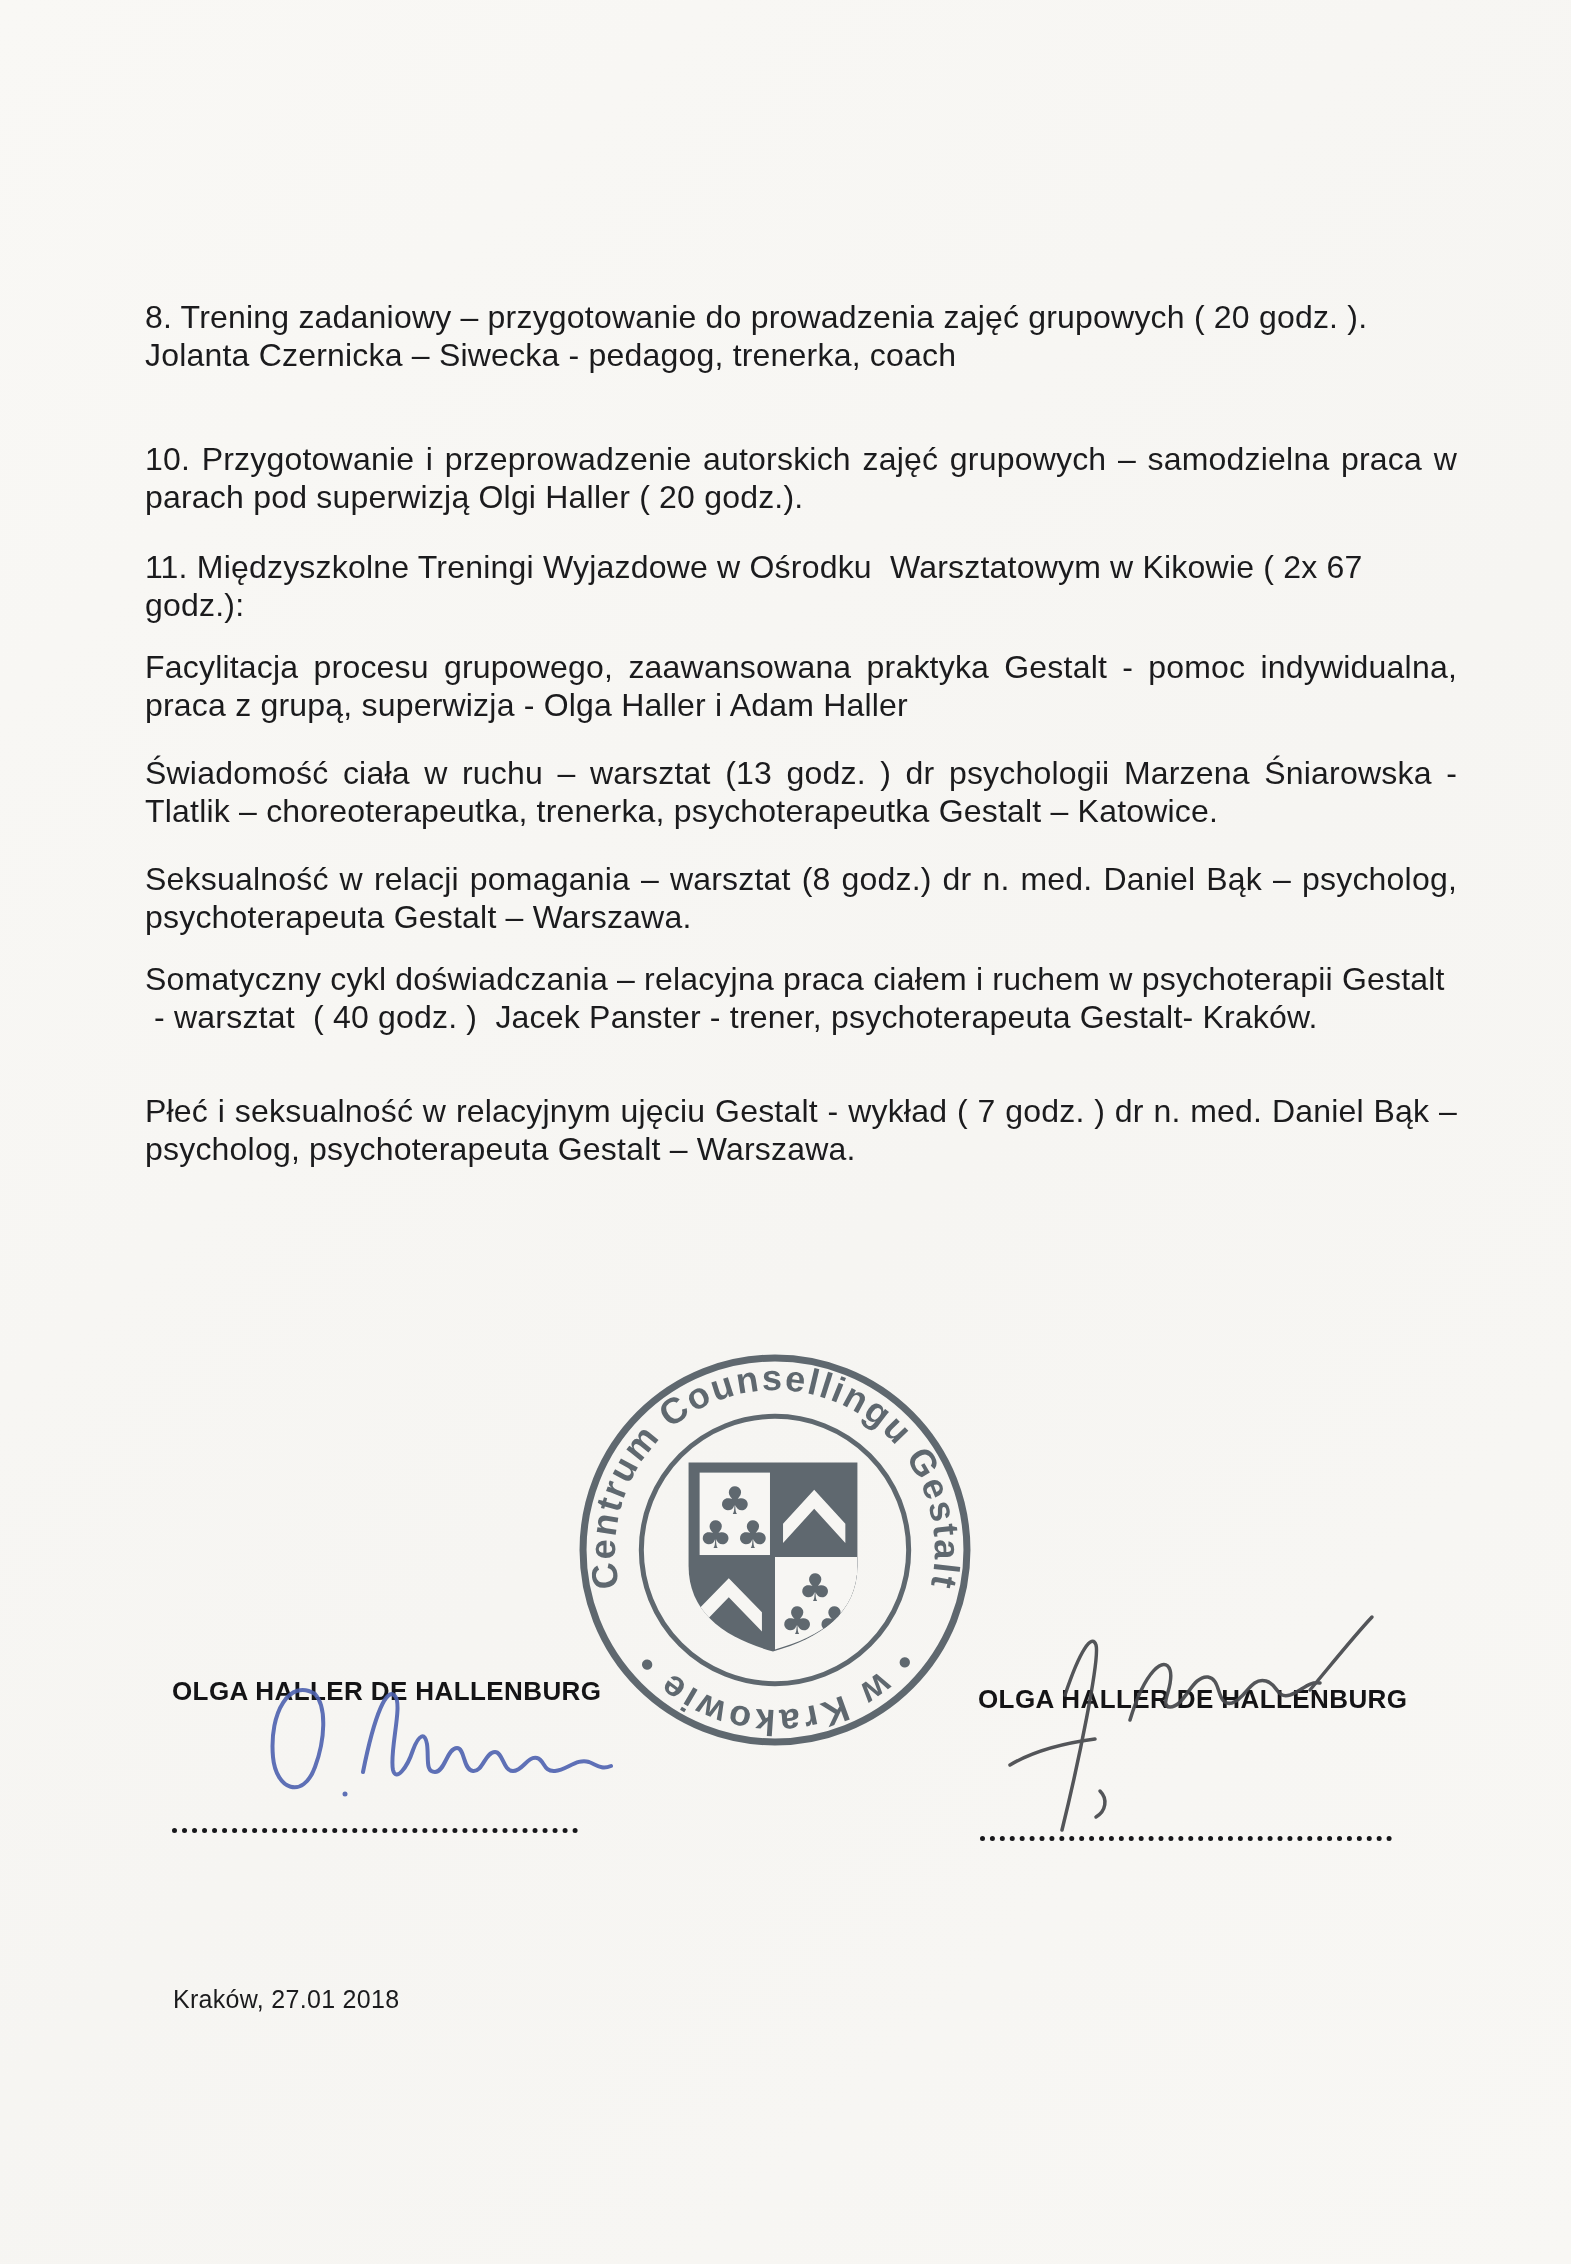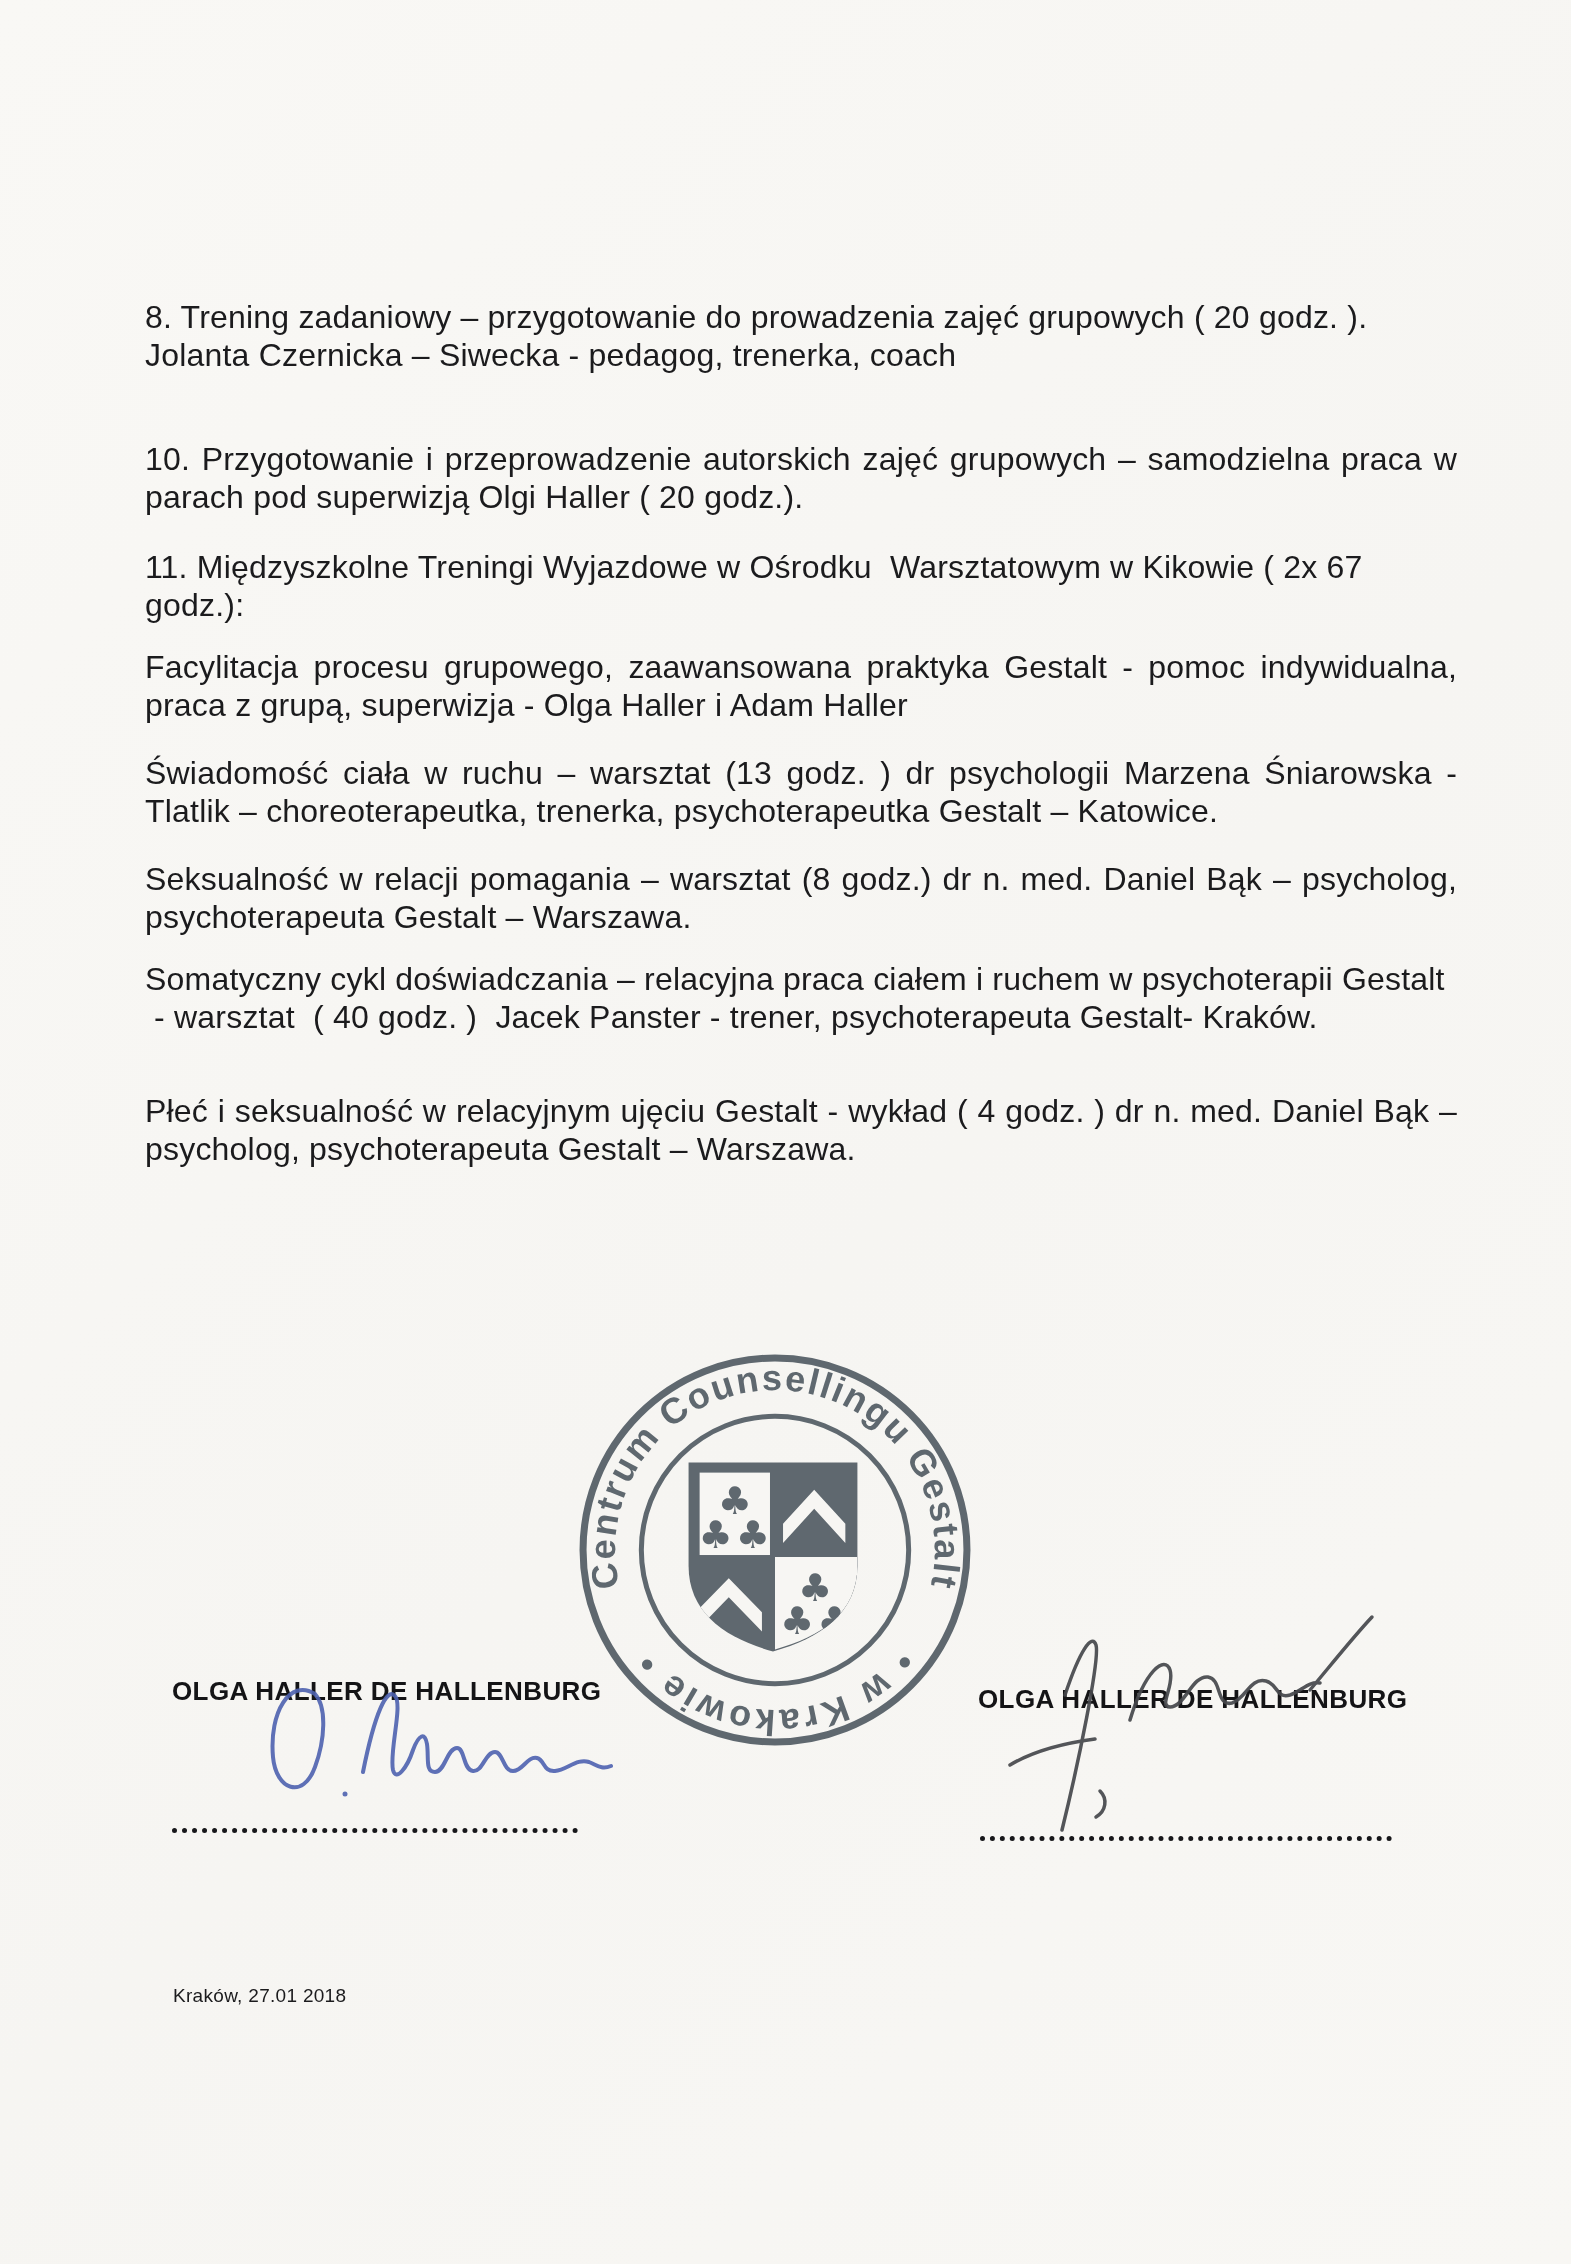--- a/index.html
+++ b/index.html
@@ -25,21 +25,21 @@
     position:absolute;
     font-size:26px;font-weight:bold;letter-spacing:.4px;color:#141416;
     white-space:nowrap;
   }
   .dotted{
     position:absolute;height:0;
     border-bottom:5px dotted #17171a;
   }
   .date-place{
     position:absolute;left:173px;top:1985px;
-    font-size:19px;color:#1b1b1d;letter-spacing:.3px;
+    font-size:25px;color:#1b1b1d;letter-spacing:.3px;
   }
   .seal-wrap{position:absolute;left:575px;top:1350px;width:400px;height:400px;opacity:.93;}
   .sig-ink{position:absolute;}
   svg text.ring{
     font-family:"Liberation Sans","DejaVu Sans",sans-serif;
     font-weight:bold;
   }
   svg text.club{font-family:"DejaVu Sans",sans-serif;}
 </style>
 </head>
@@ -50,21 +50,21 @@
   <div class="body-text">
     <p style="margin-bottom:66px;">8. Trening zadaniowy – przygotowanie do prowadzenia zajęć grupowych ( 20 godz. ).
 Jolanta Czernicka – Siwecka - pedagog, trenerka, coach</p>
     <p class="just" style="margin-bottom:32px;">10. Przygotowanie i przeprowadzenie autorskich zajęć grupowych – samodzielna praca w parach pod superwizją Olgi Haller ( 20 godz.).</p>
     <p style="margin-bottom:24px;">11. Międzyszkolne Treningi Wyjazdowe w Ośrodku  Warsztatowym w Kikowie ( 2x 67 godz.):</p>
     <p class="just" style="margin-bottom:30px;">Facylitacja procesu grupowego, zaawansowana praktyka Gestalt - pomoc indywidualna, praca z grupą, superwizja - Olga Haller i Adam Haller</p>
     <p class="just" style="margin-bottom:30px;">Świadomość ciała w ruchu – warsztat (13 godz. ) dr psychologii Marzena Śniarowska - Tlatlik – choreoterapeutka, trenerka, psychoterapeutka Gestalt – Katowice.</p>
     <p class="just" style="margin-bottom:24px;">Seksualność w relacji pomagania – warsztat (8 godz.) dr n. med. Daniel Bąk – psycholog, psychoterapeuta Gestalt – Warszawa.</p>
     <p style="margin-bottom:56px;">Somatyczny cykl doświadczania – relacyjna praca ciałem i ruchem w psychoterapii Gestalt
  - warsztat  ( 40 godz. )  Jacek Panster - trener, psychoterapeuta Gestalt- Kraków.</p>
-    <p class="just">Płeć i seksualność w relacyjnym ujęciu Gestalt - wykład ( 4 godz. ) dr n. med. Daniel Bąk – psycholog, psychoterapeuta Gestalt – Warszawa.</p>
+    <p class="just">Płeć i seksualność w relacyjnym ujęciu Gestalt - wykład ( 7 godz. ) dr n. med. Daniel Bąk – psycholog, psychoterapeuta Gestalt – Warszawa.</p>
   </div>
 
   <div class="seal-wrap">
     <svg width="400" height="400" viewBox="0 0 398 398">
       <defs>
         <path id="arcTop" d="M199,358 A159,159 0 0 1 40,199 A159,159 0 0 1 199,40 A159,159 0 0 1 358,199 A159,159 0 0 1 199,358"></path>
         <path id="arcBottom" d="M199,40 A159,159 0 0 1 358,199 A159,159 0 0 1 199,358 A159,159 0 0 1 40,199 A159,159 0 0 1 199,40"></path>
         <clipPath id="shieldClip">
           <path d="M113,112 L281,112 L281,215 C281,262 244,287 197,300 C150,287 113,262 113,215 Z"></path>
         </clipPath>

